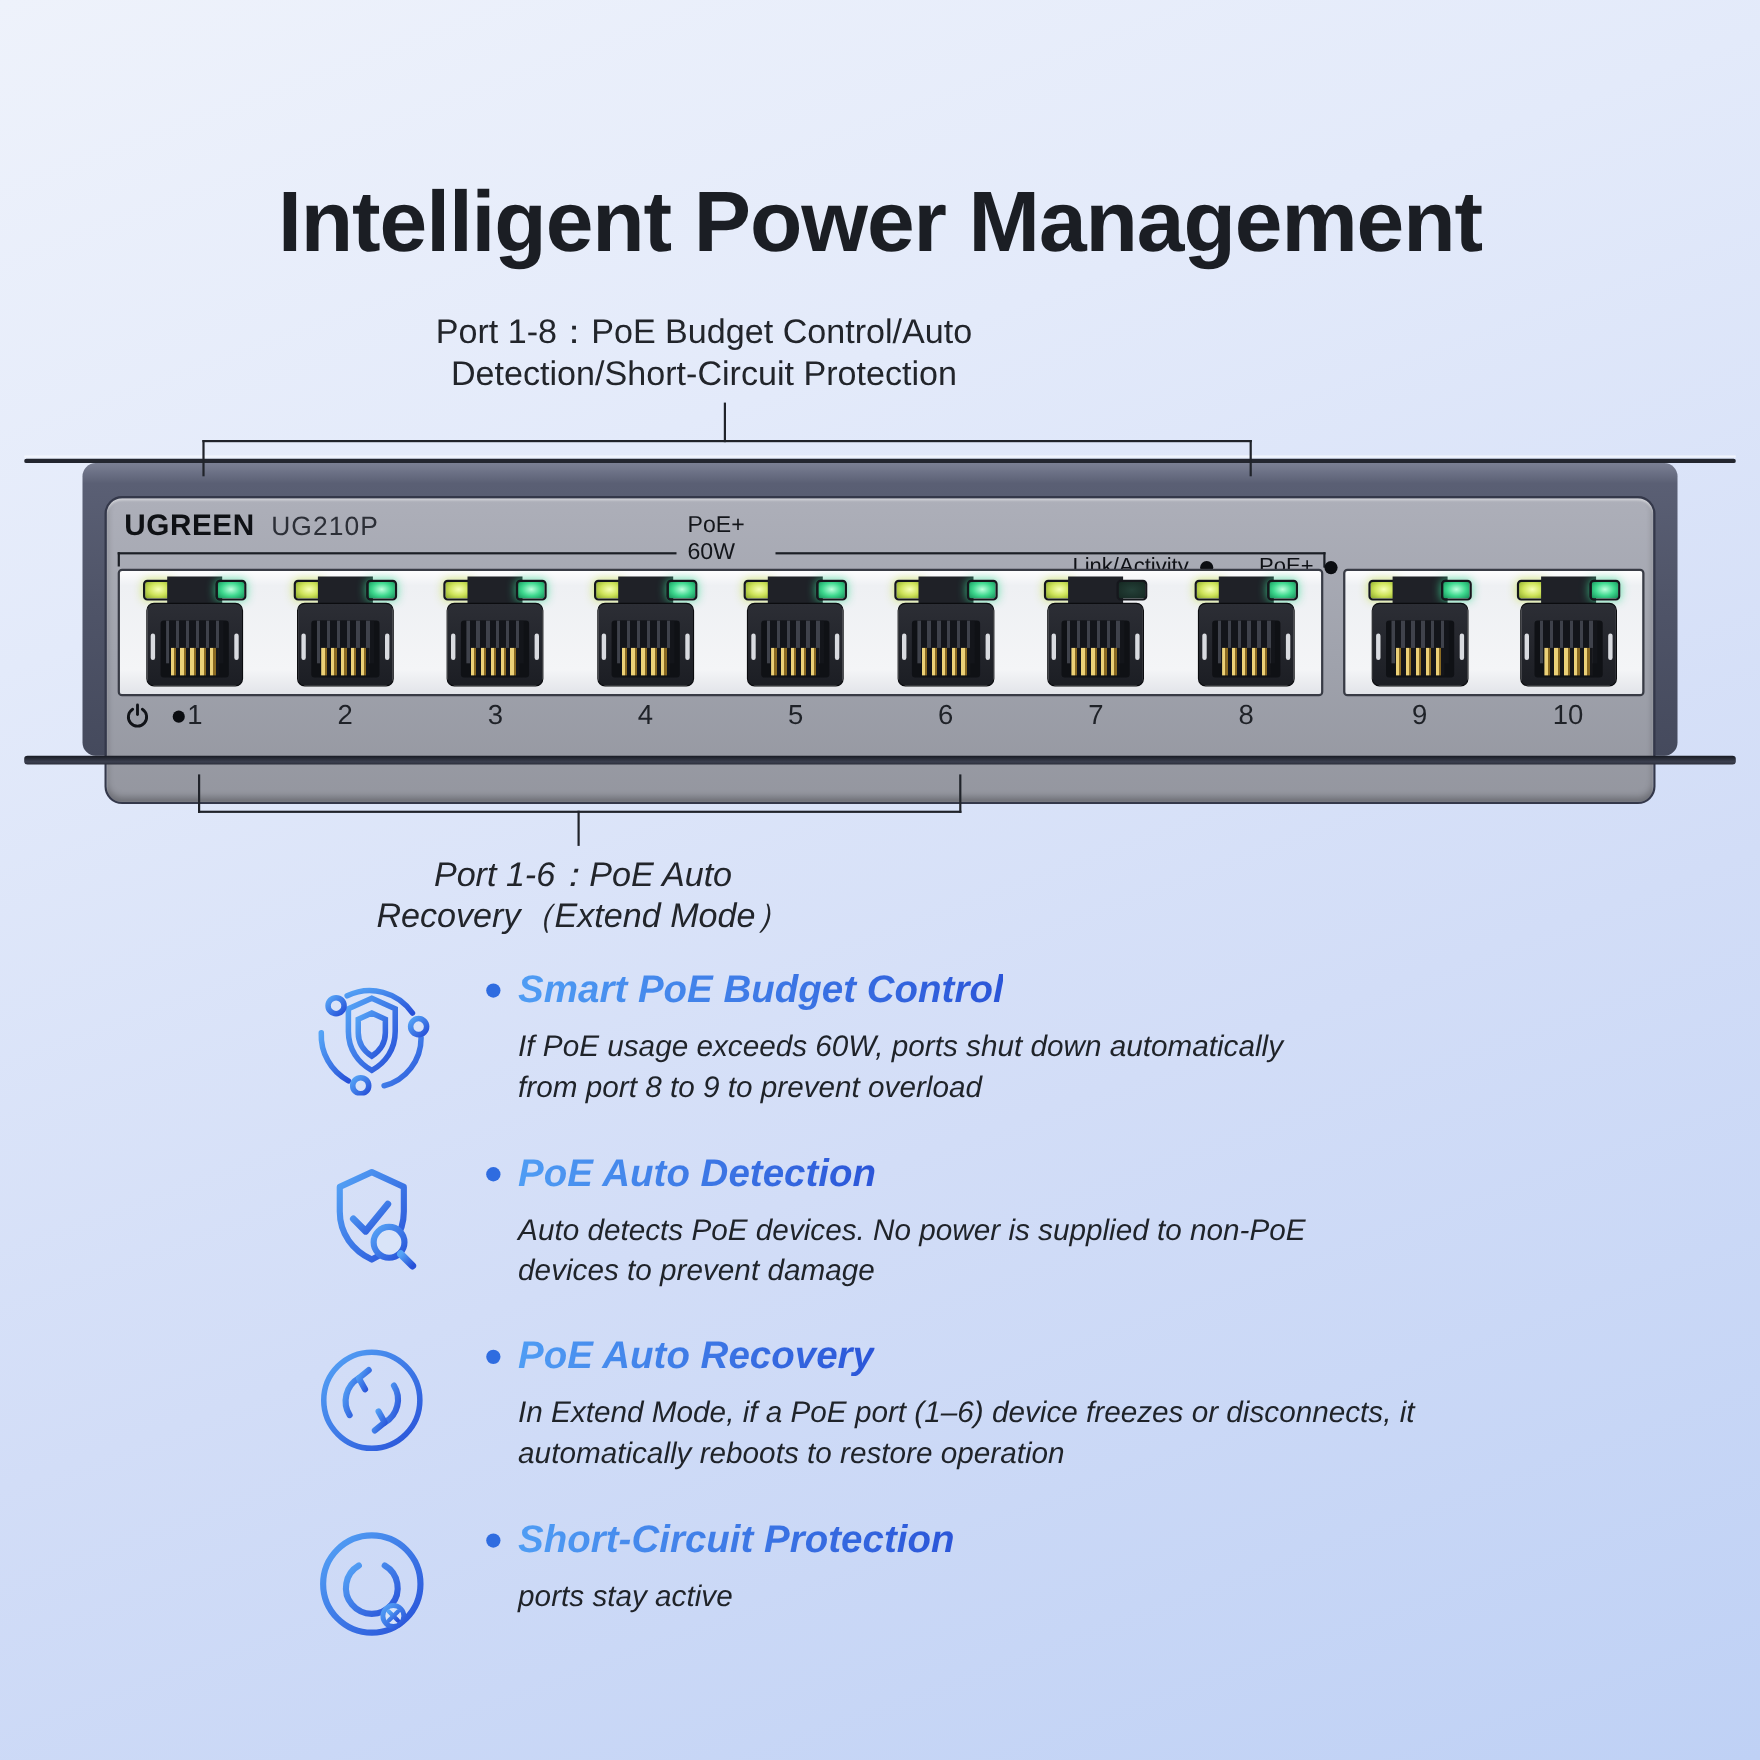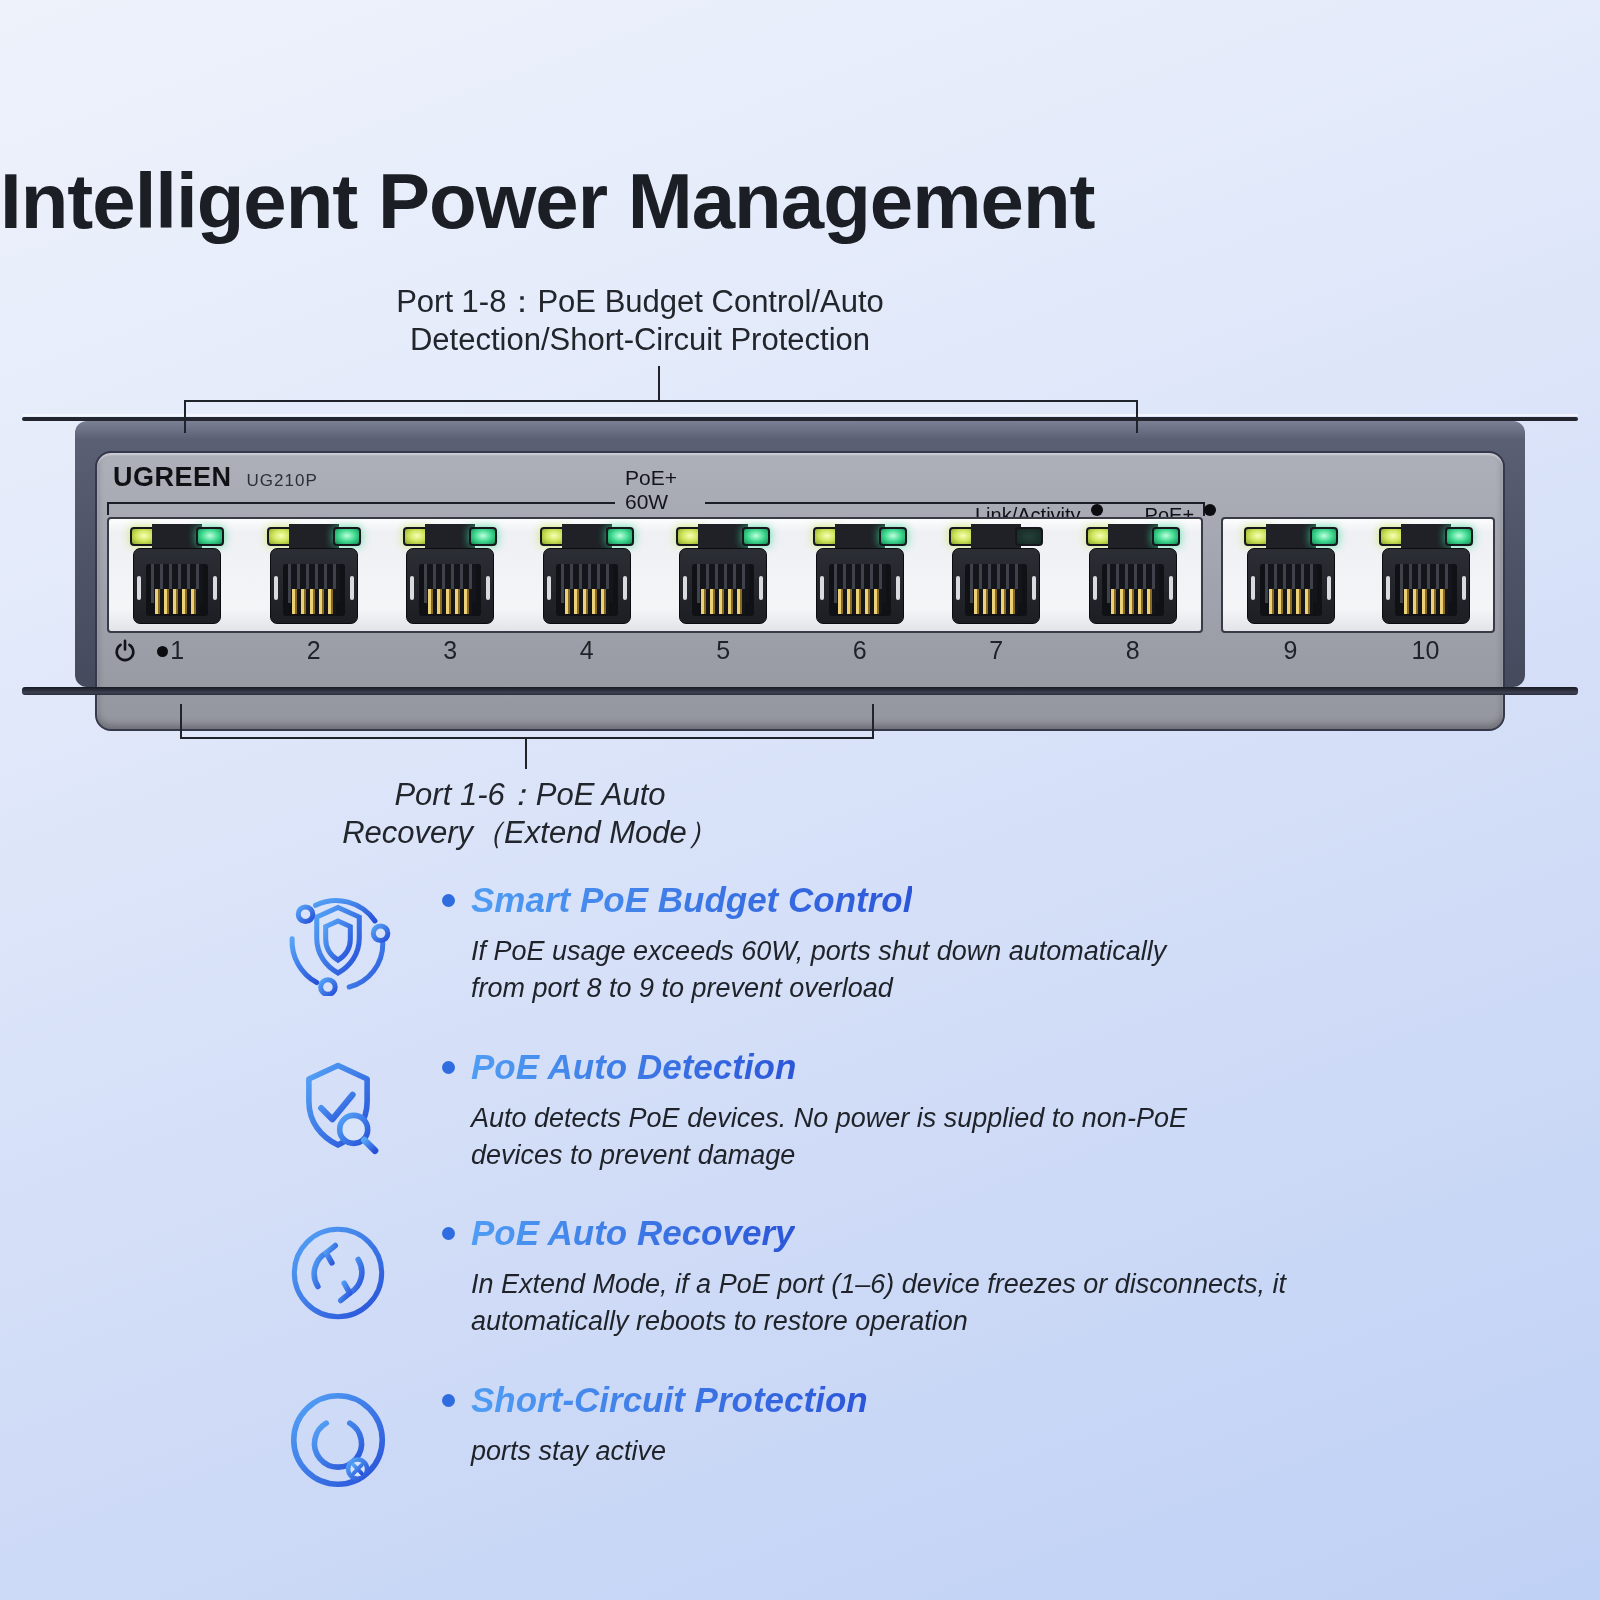--- a/index.html
+++ b/index.html
@@ -3,21 +3,21 @@
 <meta charset="utf-8">
 <style>
   html,body{margin:0;padding:0;}
   .page{
     position:relative;width:1600px;height:1600px;overflow:hidden;
     font-family:"Liberation Sans",sans-serif;
     background:linear-gradient(160deg,#eef2fb 0%,#e3eafa 28%,#d2ddf7 62%,#bfd1f5 100%);
   }
   
   .title{
-    position:absolute;top:104px;left:0;right:0;text-align:left;
+    position:absolute;top:104px;left:0;right:0;text-align:center;
     font-size:78px;font-weight:800;color:#1b1e24;letter-spacing:-1px;
   }
   
   .callout{
     position:absolute;text-align:center;font-size:31px;line-height:38px;
     color:#22252b;font-weight:500;
   }
   .callout-top{top:283px;left:240px;width:800px;}
   .callout-bottom{top:776px;left:130px;width:800px;font-style:italic;}
   .bkline{position:absolute;background:#20232a;}
@@ -31,27 +31,27 @@
     border-radius:12px;
   }
   .faceplate{
     position:absolute;left:20px;top:30px;width:1410px;height:280px;box-sizing:border-box;
     background:linear-gradient(180deg,#adafb9 0%,#9fa2ac 55%,#94969f 100%);
     border:2px solid #34384a;border-radius:16px;
     box-shadow:inset 0 2px 2px rgba(255,255,255,.45), inset 0 -4px 7px rgba(0,0,0,.28);
   }
   .brand{position:absolute;left:16px;top:9px;display:flex;align-items:baseline;gap:15px;}
   .brand-logo{font-size:27px;font-weight:800;color:#0f1115;letter-spacing:.5px;}
-  .brand-model{font-size:17px;font-weight:500;color:#2c2f37;letter-spacing:1px;}
+  .brand-model{font-size:24px;font-weight:500;color:#2c2f37;letter-spacing:1px;}
   .poe-line-a{position:absolute;left:10px;top:49px;width:508px;height:2px;background:#1b1e25;}
   .poe-line-a::before{content:"";position:absolute;left:0;top:0;width:2px;height:13px;background:#1b1e25;}
   .poe-line-b{position:absolute;left:608px;top:49px;width:500px;height:2px;background:#1b1e25;}
   .poe-line-b::after{content:"";position:absolute;right:0;top:0;width:2px;height:14px;background:#1b1e25;}
   .poe-label{position:absolute;left:528px;top:13px;font-size:21px;line-height:24px;color:#13151a;font-weight:500;}
-  .legend{position:absolute;left:878px;top:51px;display:flex;gap:10px;font-size:20px;color:#0f1116;font-weight:500;}
+  .legend{position:absolute;left:878px;top:51px;display:flex;align-items:center;gap:10px;font-size:20px;color:#0f1116;font-weight:500;}
   .legend .gap{width:22px;}
   .legend-dot{width:12px;height:12px;border-radius:50%;background:#0b0d11;display:inline-block;}
   .panel{
     position:absolute;top:64px;height:116px;box-sizing:border-box;
     background:linear-gradient(180deg,#fdfdfe 0%,#eef0f3 12%,#f4f5f7 80%,#e2e4e9 100%);
     border:2px solid #383b45;border-radius:4px;
     display:flex;justify-content:space-around;padding-top:5px;
   }
   .panel-1{left:10px;width:1096px;}
   .panel-2{left:1124px;width:274px;}

